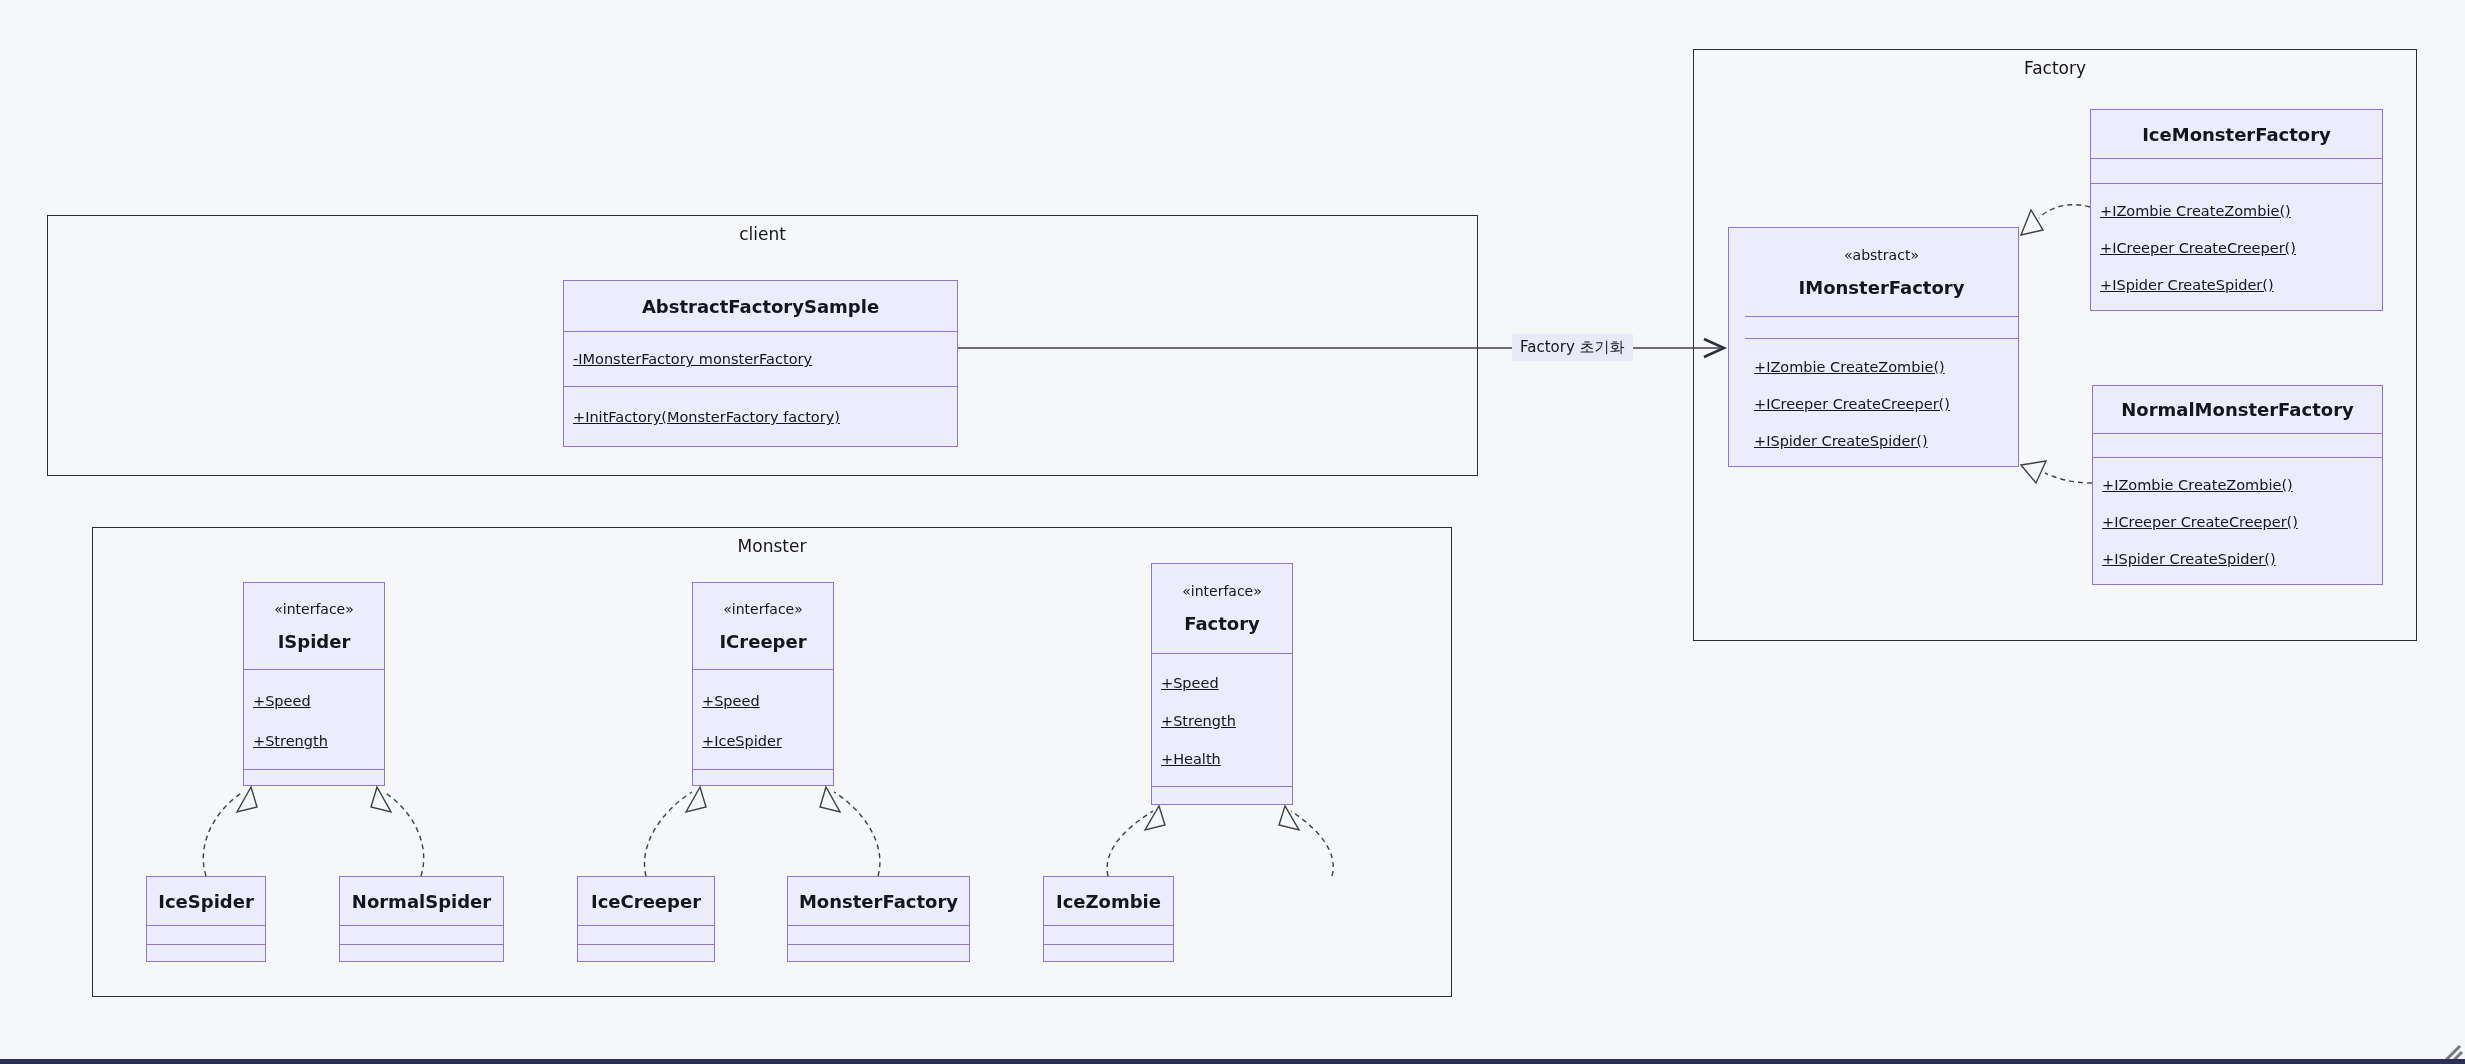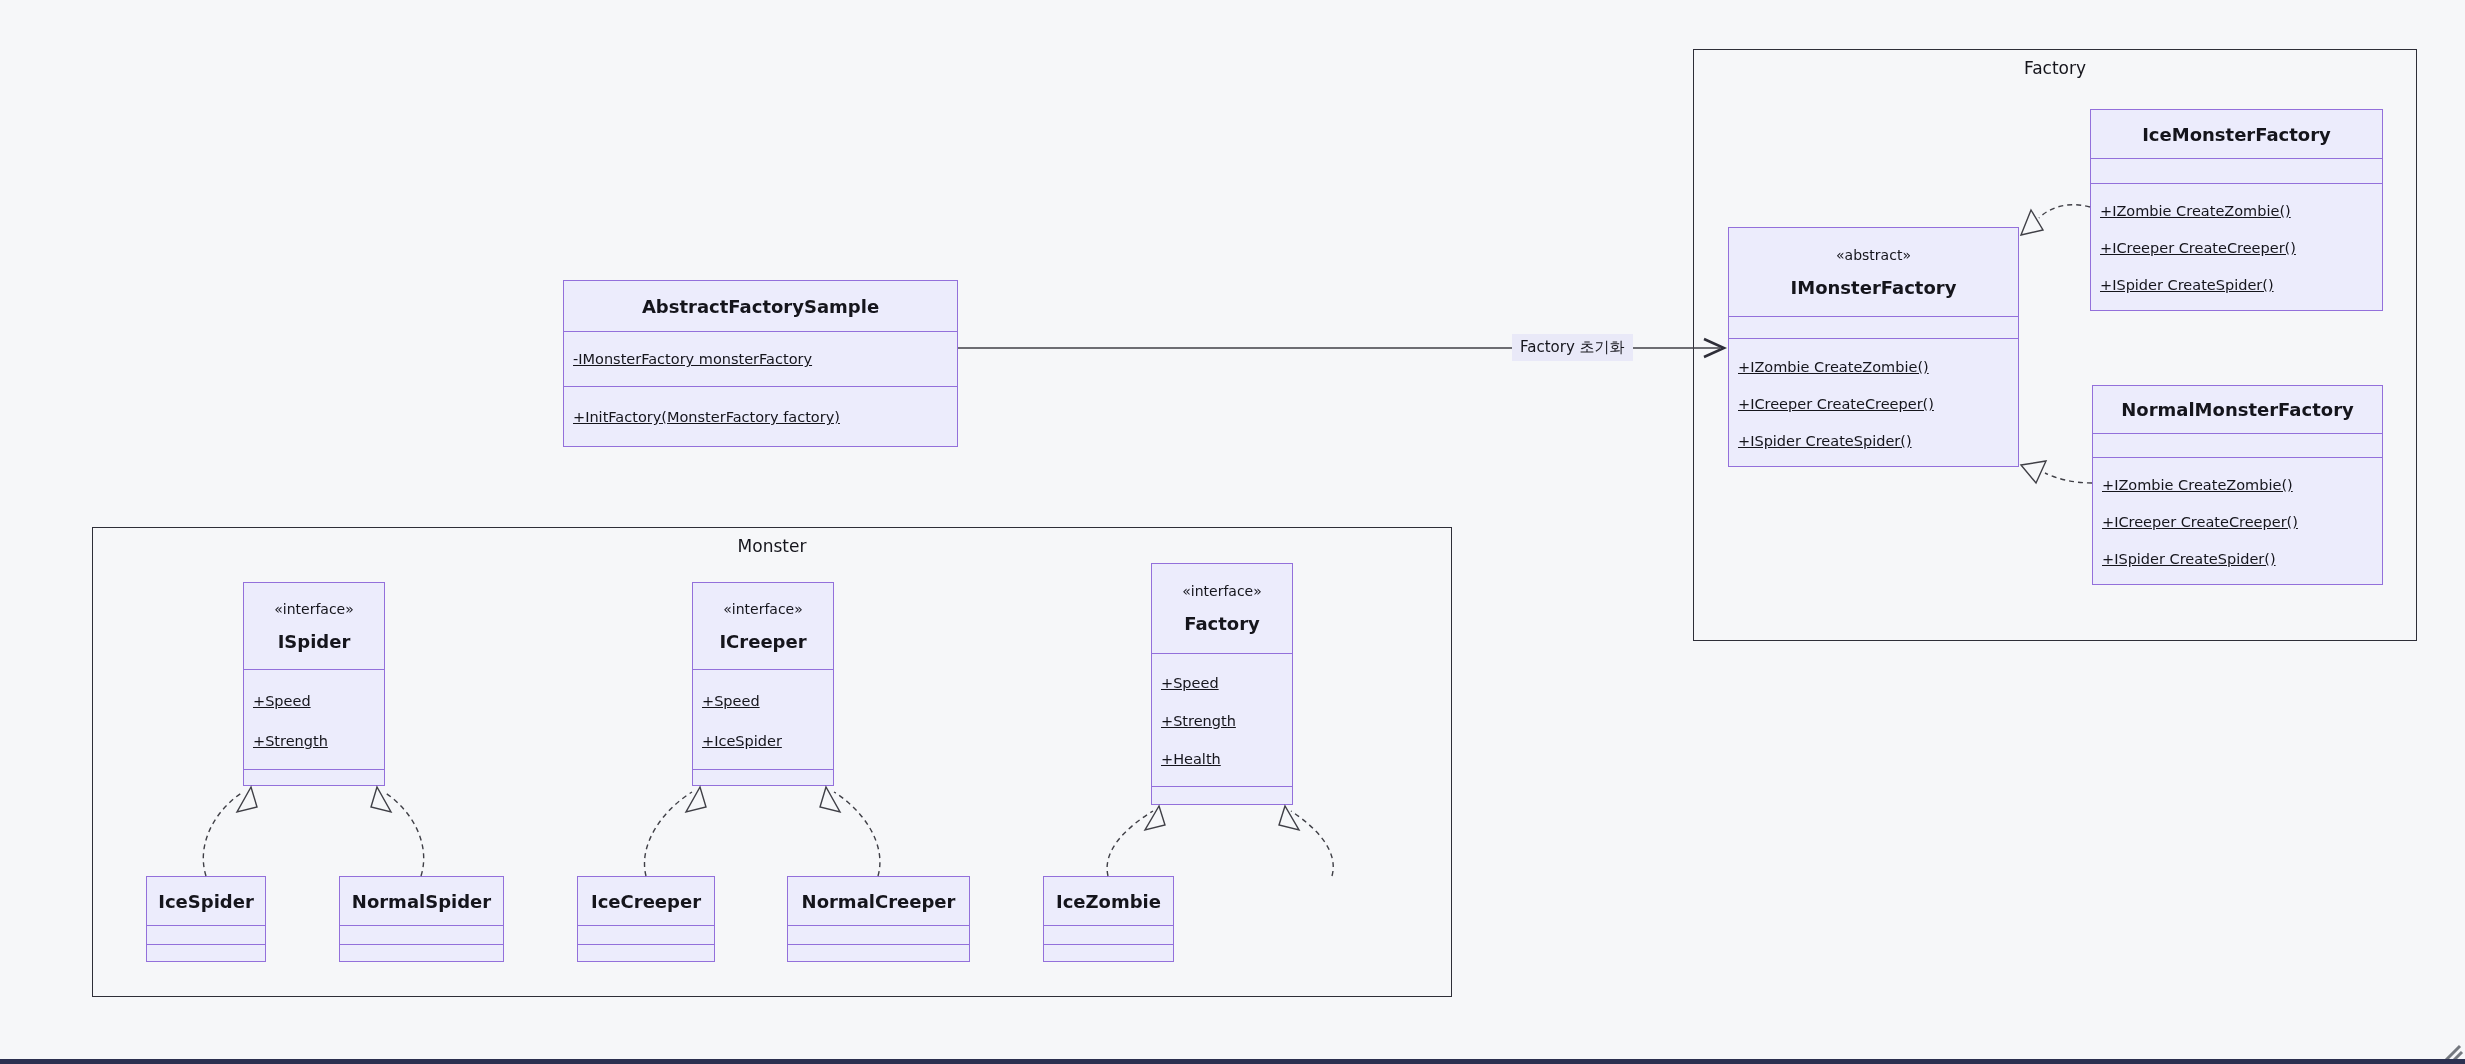--- a/index.html
+++ b/index.html
@@ -27,20 +27,23 @@
     position:absolute;background:#e9e9f8;font-size:15px;line-height:21px;
     padding:3px 8px;white-space:nowrap;
   }
   .bottom-bar{position:absolute;left:0;top:1059px;width:2465px;height:5px;background:#2b3050;}
 </style>
 </head>
 <body>
 
 <div id="canvas">
 
+  <div class="ns" style="left:47px;top:215px;width:1431px;height:261px;">
+    <div class="ns-title">client</div>
+  </div>
 
   <div class="ns" style="left:1693px;top:49px;width:724px;height:592px;">
     <div class="ns-title">Factory</div>
   </div>
 
   <div class="ns" style="left:92px;top:527px;width:1360px;height:470px;">
     <div class="ns-title">Monster</div>
   </div>
 
   <div class="uml-class" style="left:563px;top:280px;width:395px;height:167px;">
@@ -48,21 +51,21 @@
       <div class="cname">AbstractFactorySample</div>
     </div>
     <div class="comp members" style="height:55px;line-height:54px;">
       <div>-IMonsterFactory monsterFactory</div>
     </div>
     <div class="comp members" style="height:62px;line-height:60px;">
       <div>+InitFactory(MonsterFactory factory)</div>
     </div>
   </div>
 
-  <div class="uml-class" style="left:1728px;top:227px;width:291px;height:240px;">
+  <div class="uml-class" style="left:1728px;top:227px;width:291px;height:240px;padding-left:16px;">
     <div class="comp c-title gap14" style="height:88px;">
       <div class="stereo">«abstract»</div>
       <div class="cname">IMonsterFactory</div>
     </div>
     <div class="comp" style="height:22px;"></div>
     <div class="comp members" style="height:130px;line-height:37px;padding-top:10px;">
       <div>+IZombie CreateZombie()</div>
       <div>+ICreeper CreateCreeper()</div>
       <div>+ISpider CreateSpider()</div>
     </div>
@@ -148,21 +151,21 @@
   <div class="uml-class" style="left:577px;top:876px;width:138px;height:86px;">
     <div class="comp c-title" style="height:48px;">
       <div class="cname">IceCreeper</div>
     </div>
     <div class="comp" style="height:19px;"></div>
     <div class="comp" style="height:19px;"></div>
   </div>
 
   <div class="uml-class" style="left:787px;top:876px;width:183px;height:86px;">
     <div class="comp c-title" style="height:48px;">
-      <div class="cname">NormalCreeper</div>
+      <div class="cname">MonsterFactory</div>
     </div>
     <div class="comp" style="height:19px;"></div>
     <div class="comp" style="height:19px;"></div>
   </div>
 
   <div class="uml-class" style="left:1043px;top:876px;width:131px;height:86px;">
     <div class="comp c-title" style="height:48px;">
       <div class="cname">IceZombie</div>
     </div>
     <div class="comp" style="height:19px;"></div>

